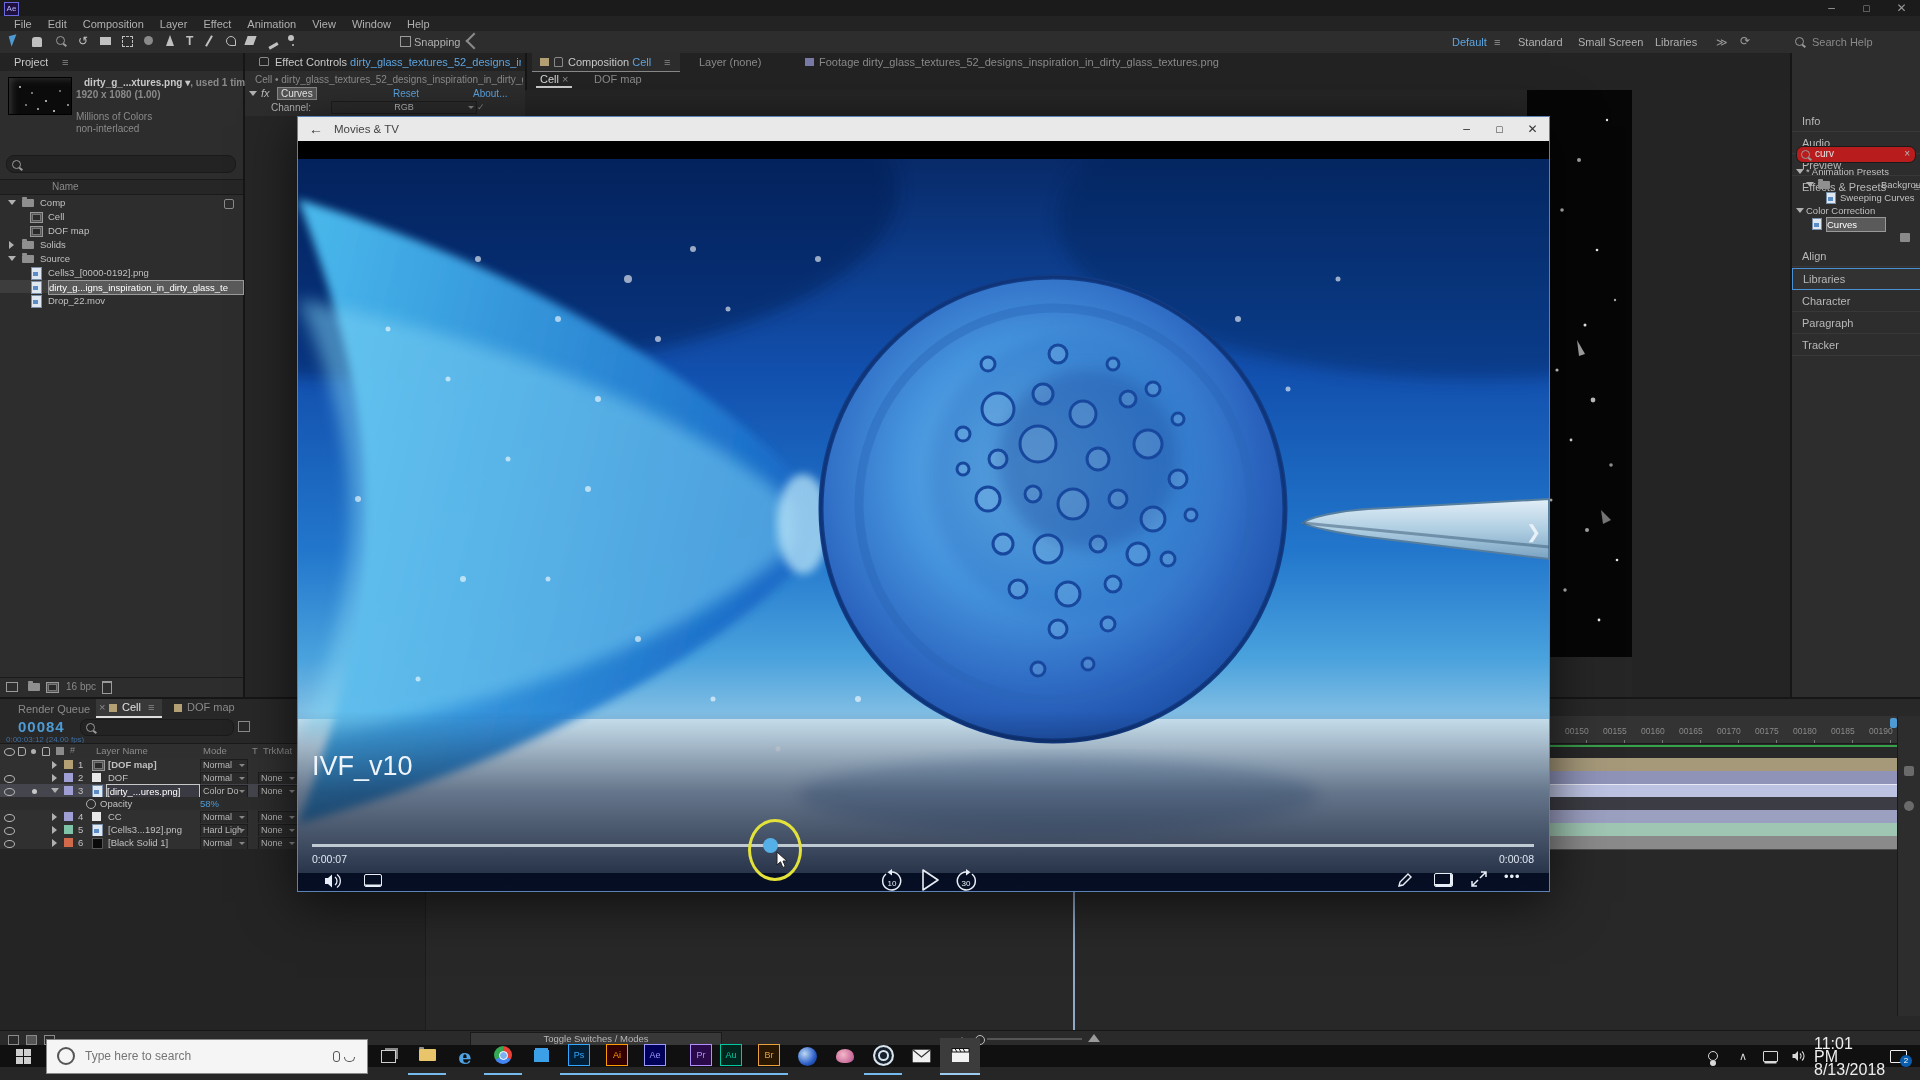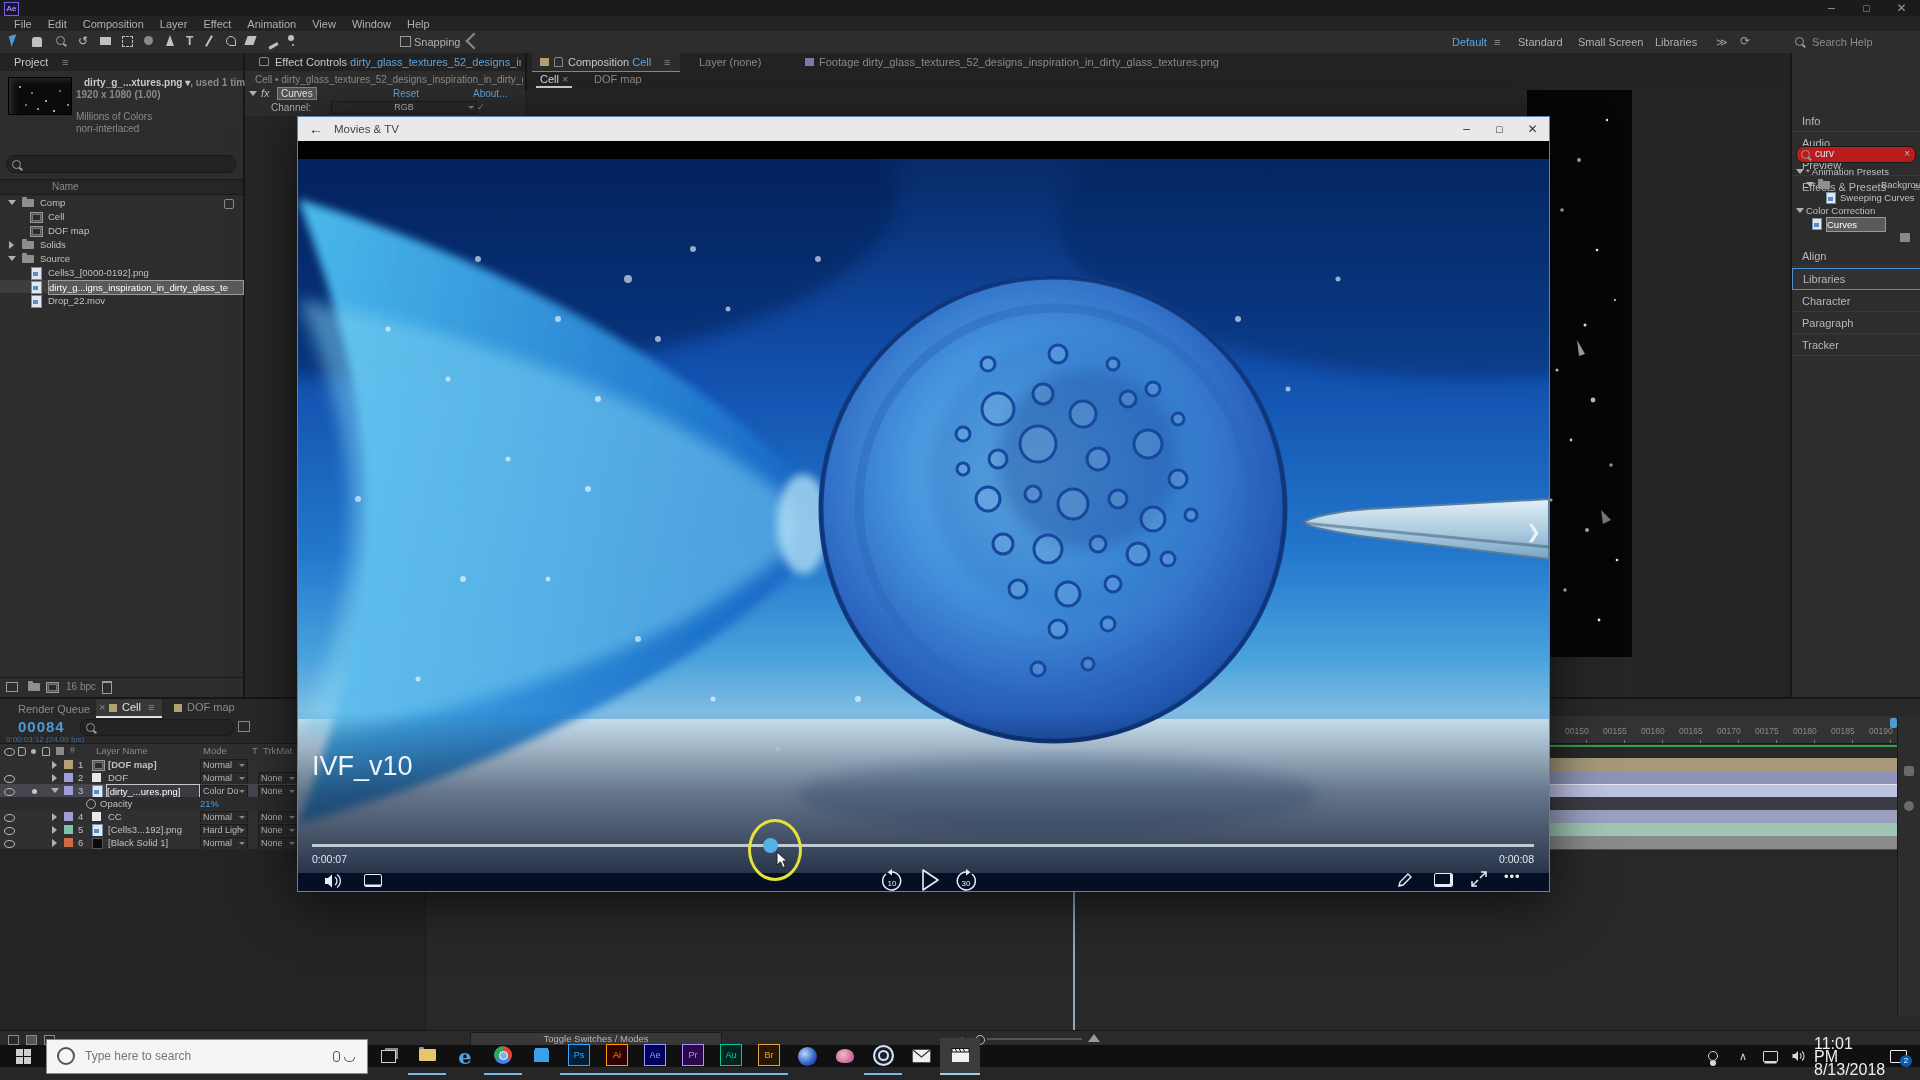--- a/index.html
+++ b/index.html
@@ -329,21 +329,21 @@
         <span class="a srow" style="left:78px;">3</span>
         <i class="fgi" style="left:92px;top:1px;"></i>
         <span class="a srow tx" style="left:106px;width:92px;border:1px solid #c8c8c8;background:#3a3a42;color:#fff;">[dirty_...ures.png]</span>
         <span class="modebox" style="left:200px;top:1px;width:42px;">Color Do</span>
         <span class="modebox" style="left:258px;top:1px;width:34px;">None</span>
       </div>
 
       <div class="a" style="left:0;top:98px;width:297px;height:13px;background:#2c2c2c;border-bottom:1px solid #262626;">
         <i class="a" style="left:86px;top:2px;width:8px;height:8px;border:1px solid #b0b0b0;border-radius:50%;"></i>
         <span class="a srow tx" style="left:100px;width:70px;">Opacity</span>
-        <span class="a srow tx" style="left:200px;color:#4e9bd4;">21%</span>
+        <span class="a srow tx" style="left:200px;color:#4e9bd4;">58%</span>
       </div>
 
       <div class="a" style="left:0;top:111px;width:297px;height:13px;background:#303030;border-bottom:1px solid #262626;">
         <i class="eye" style="left:4px;top:4px;"></i>
         <i class="a tri-r" style="left:52px;top:3px;"></i>
         <i class="a" style="left:64px;top:2px;width:9px;height:9px;background:#9f9fd6;"></i>
         <span class="a srow" style="left:78px;">4</span>
         <i class="a" style="left:92px;top:2px;width:9px;height:9px;background:#e8e8e8;"></i>
         <span class="a srow tx" style="left:108px;width:90px;"></span>
         <span class="a srow tx" style="left:108px;width:90px;">CC</span>
@@ -622,21 +622,21 @@
     </div>
     <div style="width:38px;height:35px;display:flex;align-items:center;justify-content:center;border-bottom:2px solid #76b9ed;">
       <span style="width:20px;height:20px;background:#001e36;border:1px solid #31a8ff;color:#31a8ff;font-size:9px;display:flex;align-items:center;justify-content:center;">Ps</span>
     </div>
     <div style="width:38px;height:35px;display:flex;align-items:center;justify-content:center;border-bottom:2px solid #76b9ed;">
       <span style="width:20px;height:20px;background:#330000;border:1px solid #ff9a00;color:#ff9a00;font-size:9px;display:flex;align-items:center;justify-content:center;">Ai</span>
     </div>
     <div style="width:38px;height:35px;display:flex;align-items:center;justify-content:center;border-bottom:2px solid #76b9ed;">
       <span style="width:20px;height:20px;background:#00005b;border:1px solid #9999ff;color:#9999ff;font-size:9px;display:flex;align-items:center;justify-content:center;">Ae</span>
     </div>
-    <div style="width:38px;height:35px;display:flex;align-items:center;justify-content:center;border-bottom:2px solid #76b9ed;">
+    <div style="width:38px;height:35px;display:flex;align-items:center;justify-content:flex-end;border-bottom:2px solid #76b9ed;">
       <span style="width:20px;height:20px;background:#2a0a4a;border:1px solid #b38cff;color:#b38cff;font-size:9px;display:flex;align-items:center;justify-content:center;">Pr</span>
     </div>
     <div style="width:38px;height:35px;display:flex;align-items:center;justify-content:center;border-bottom:2px solid #76b9ed;">
       <span style="width:20px;height:20px;background:#00261e;border:1px solid #00c8a0;color:#00c8a0;font-size:9px;display:flex;align-items:center;justify-content:center;">Au</span>
     </div>
     <div style="width:38px;height:35px;display:flex;align-items:center;justify-content:center;border-bottom:2px solid #76b9ed;">
       <span style="width:20px;height:20px;background:#2a1700;border:1px solid #e8a13c;color:#e8a13c;font-size:9px;display:flex;align-items:center;justify-content:center;">Br</span>
     </div>
     <div style="width:38px;height:35px;display:flex;align-items:center;justify-content:center;">
       <i style="width:19px;height:19px;border-radius:50%;background:radial-gradient(circle at 35% 35%,#bcd8f4,#2a5ec8 60%,#0a1e5c);"></i>

